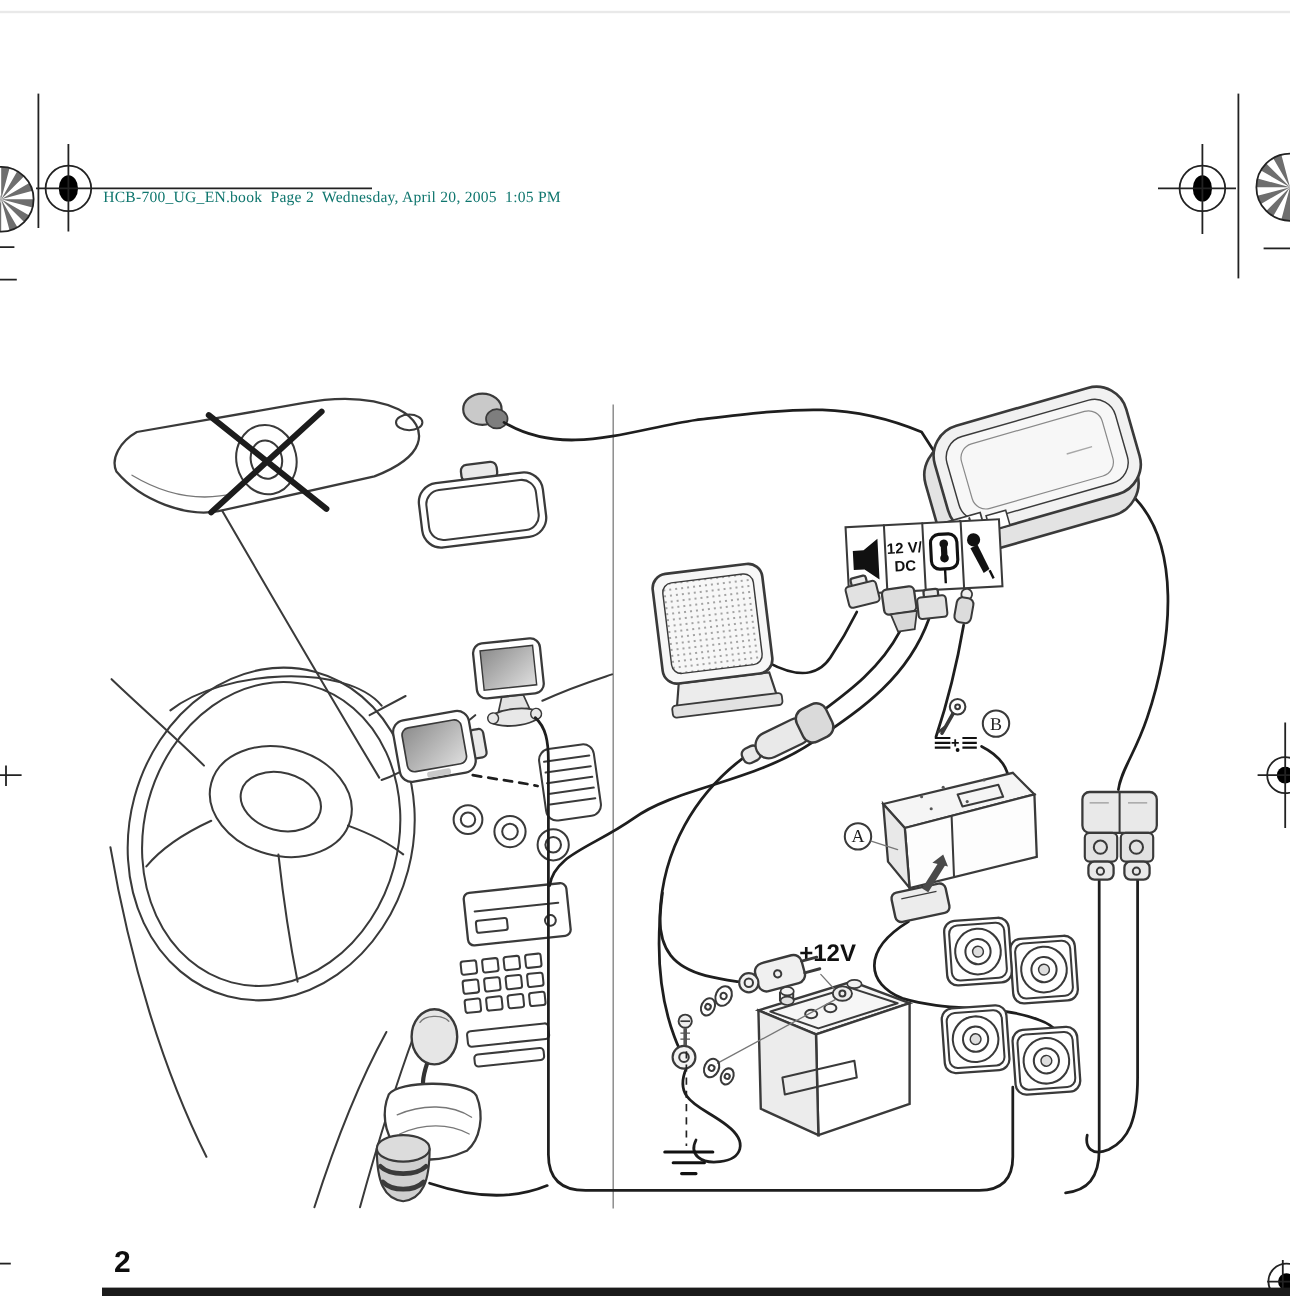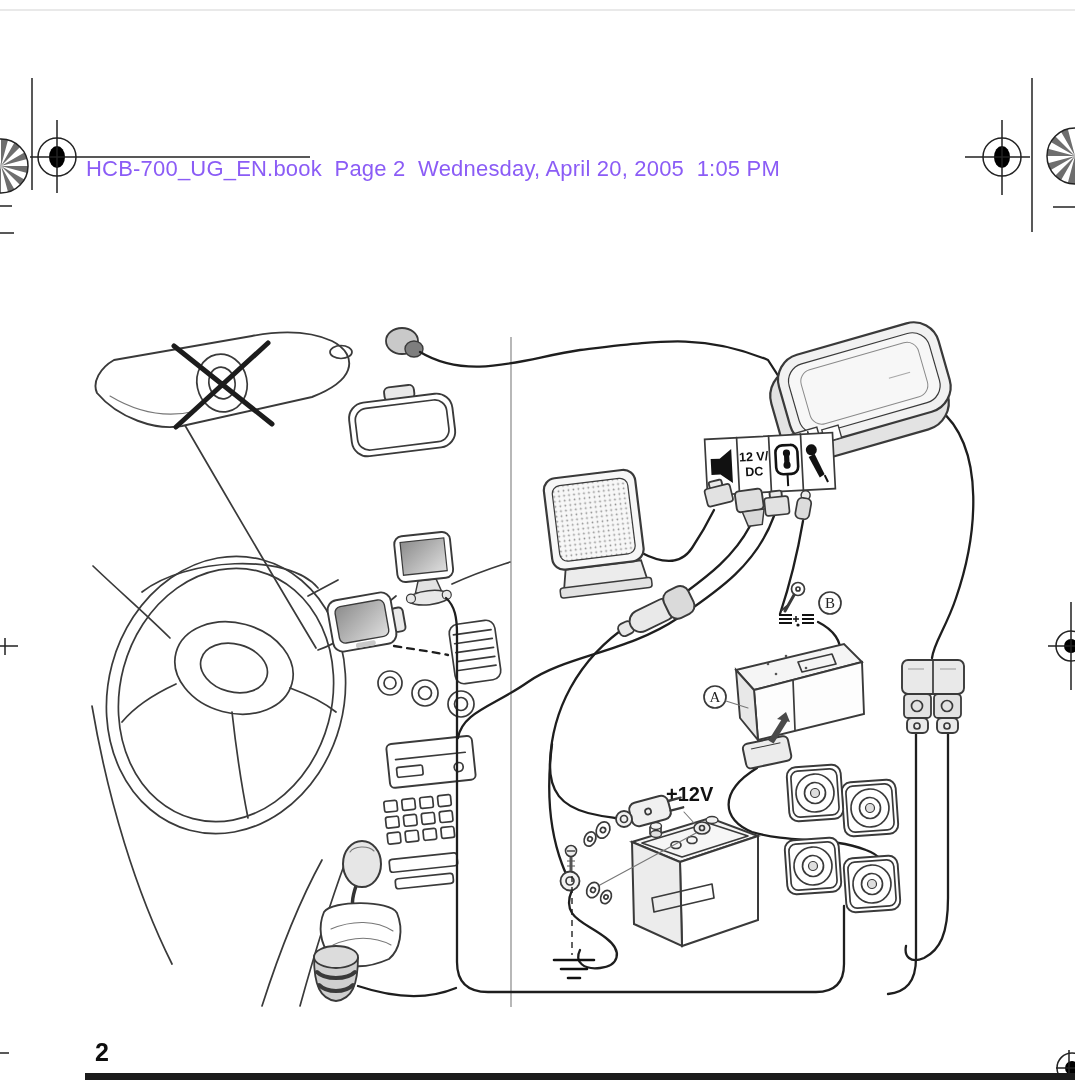--- a/index.html
+++ b/index.html
@@ -1,20 +1,20 @@
 <!DOCTYPE html>
 <html><head>
 <meta charset="utf-8">
 <style>
   html,body{margin:0;padding:0;background:#ffffff;}
   .page{position:relative;width:1075px;height:1080px;background:#ffffff;overflow:hidden;
         font-family:"Liberation Serif",serif;}
   .topline{position:absolute;top:9px;left:0;width:1075px;height:2px;background:#e9e9e9;}
-  .header{position:absolute;left:86px;top:156px;font-family:Liberation Sans, sans-serif;
-          font-size:22px;color:#8b5cf6;white-space:pre;letter-spacing:0.2px;}
+  .header{position:absolute;left:86px;top:156px;font-family:Liberation Serif, serif;
+          font-size:13px;color:#0f766e;white-space:pre;letter-spacing:0.2px;}
   .pagenum{position:absolute;left:95px;top:1038px;font-family:"Liberation Sans",sans-serif;
            font-size:25px;font-weight:bold;color:#0e0e0e;}
   .bottombar{position:absolute;left:85px;bottom:0;width:990px;height:7px;background:#1b1b1b;}
   svg{position:absolute;left:0;top:0;}
   .o{fill:none;stroke:#3a3a3a;stroke-width:1.7;stroke-linecap:round;stroke-linejoin:round;}
   .of{fill:#ffffff;stroke:#3a3a3a;stroke-width:1.9;stroke-linecap:round;stroke-linejoin:round;}
   .og{fill:#e9e9e9;stroke:#3a3a3a;stroke-width:1.9;stroke-linecap:round;stroke-linejoin:round;}
   .thin{fill:none;stroke:#777;stroke-width:1.1;stroke-linecap:round;}
   .c{fill:none;stroke:#1e1e1e;stroke-width:2.3;stroke-linecap:round;stroke-linejoin:round;}
   .reg{fill:none;stroke:#222;stroke-width:1.5;stroke-linecap:butt;}

